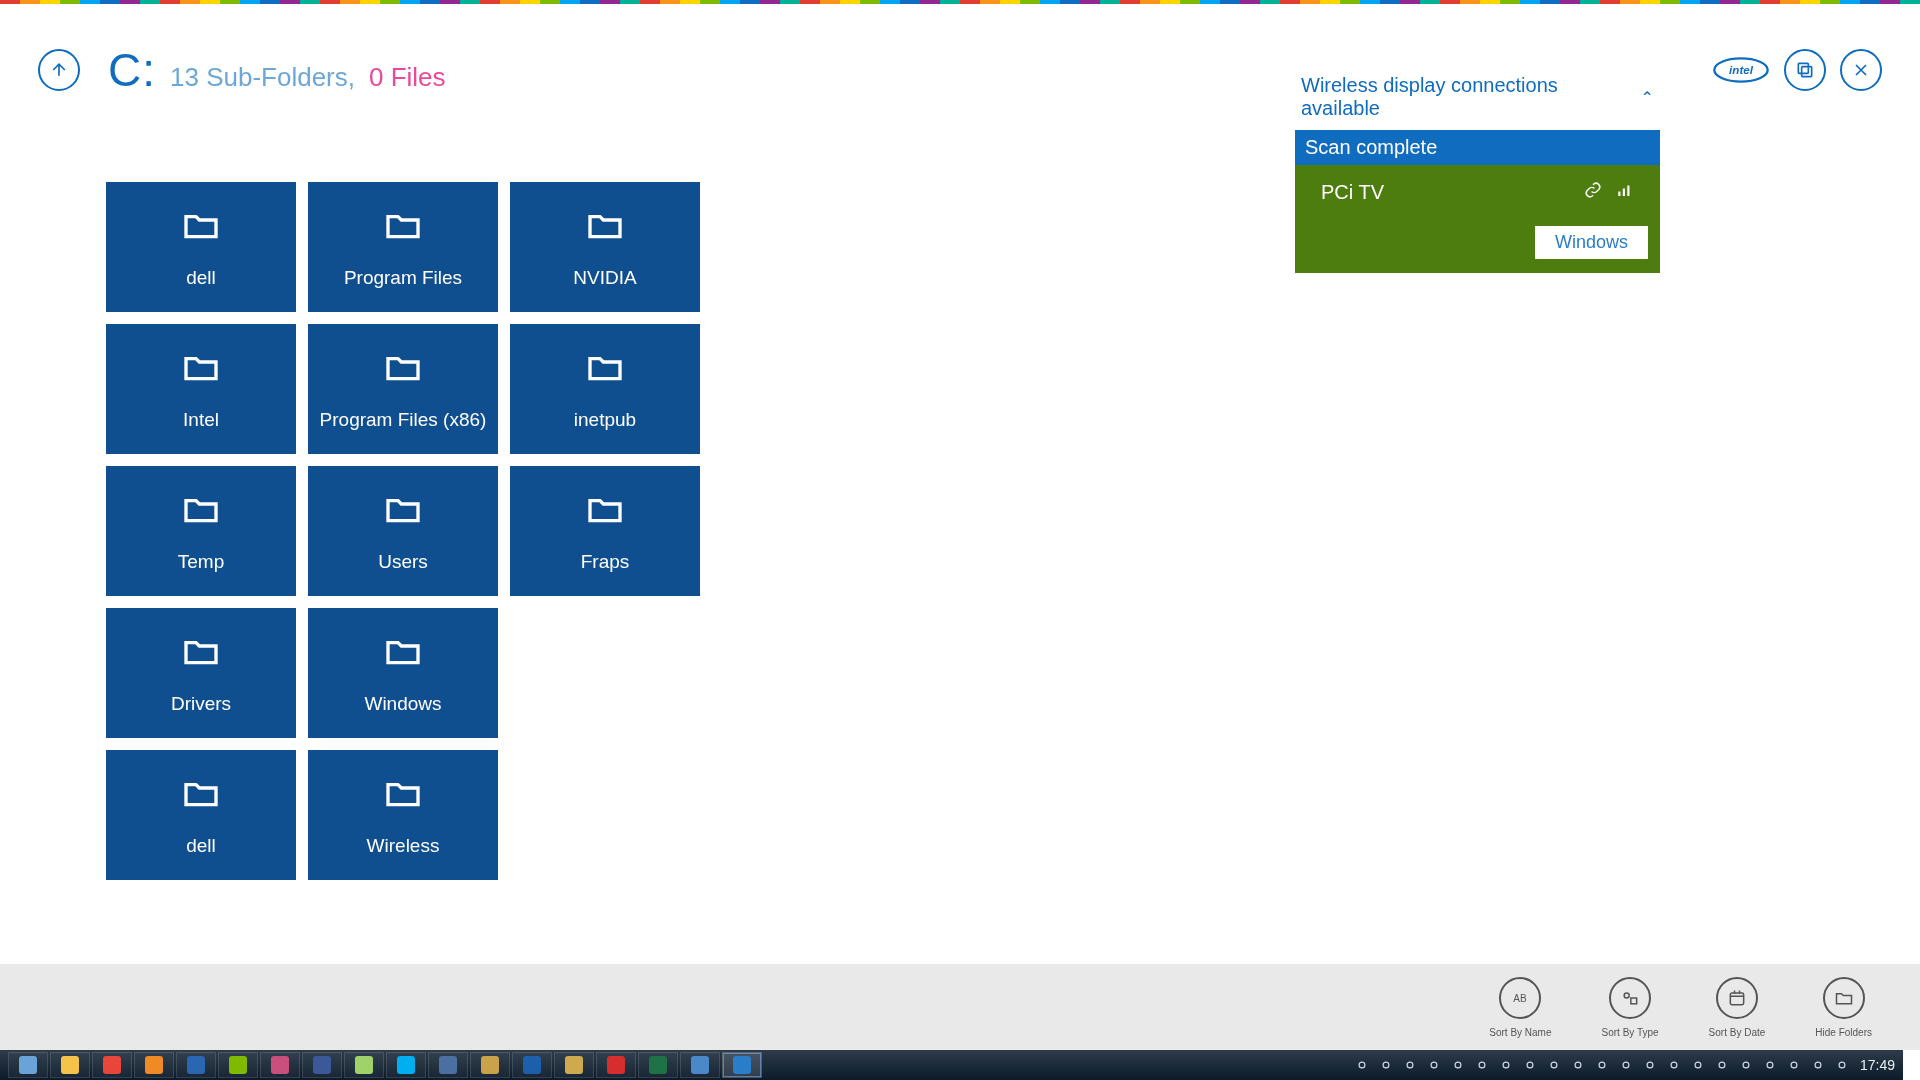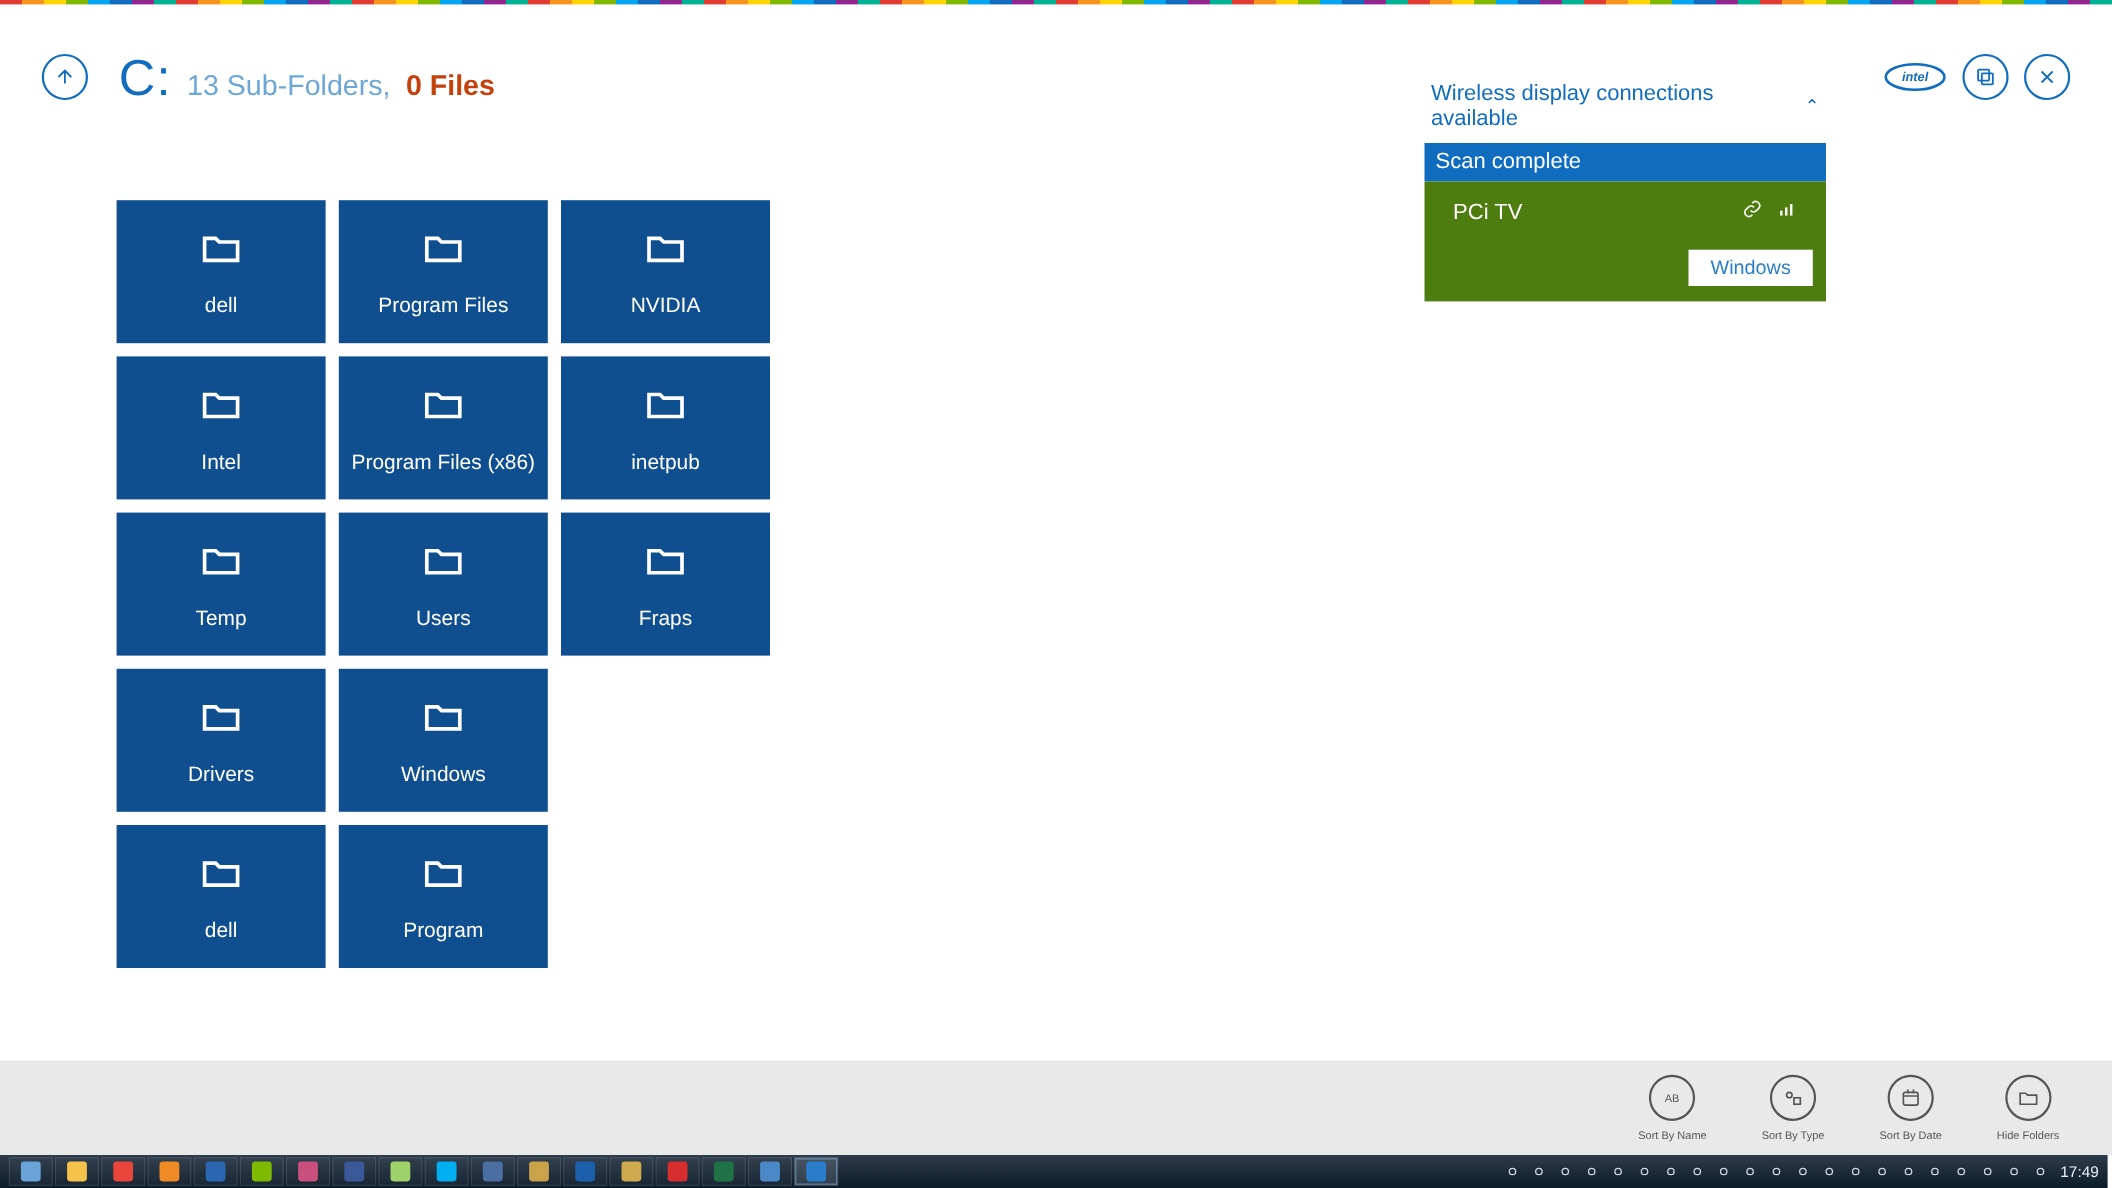--- a/index.html
+++ b/index.html
@@ -14,21 +14,21 @@
   
   .header { position: absolute; top: 40px; left: 0; right: 0; height: 60px;
     display:flex; align-items:center; padding: 0 38px; }
   .icon-btn { width: 42px; height: 42px; border: 2px solid #0f6cbf; border-radius: 50%;
     display:flex; align-items:center; justify-content:center; color:#0f6cbf; cursor:pointer;
     background:#fff; }
   .icon-btn svg { width: 20px; height: 20px; stroke: #0f6cbf; fill: none; stroke-width: 2; }
   .breadcrumb { margin-left: 28px; display:flex; align-items:baseline; gap: 14px; color:#0f6cbf; }
   .crumb-drive { font-size: 46px; font-weight: 300; letter-spacing: 1px; }
   .crumb-sub { font-size: 26px; color:#6da7d6; font-weight: 300; }
-  .crumb-files { font-size: 26px; color:#c2410c; font-weight: 700; }
+  .crumb-files { font-size: 26px; color:#ec4899; font-weight: 400; }
   .header-right { margin-left:auto; display:flex; align-items:center; gap: 14px; }
   .intel-logo { display:flex; align-items:center; }
   .intel-logo svg { width: 58px; height: 32px; }
 
   
   .widi-panel { position:absolute; top: 70px; right: 260px; width: 365px; color:#0f6cbf; }
   .widi-head { display:flex; align-items:center; justify-content:space-between; font-size:20px; padding: 4px 6px 10px; }
   .widi-head .chev { font-size: 16px; }
   .widi-status { background:#0f6cbf; color:#fff; font-size:20px; padding: 6px 10px; font-weight:300;}
   .widi-body { background:#4d7c0f; color:#fff; padding: 10px 12px 14px; }
@@ -53,21 +53,21 @@
     background:#e9e9e9; display:flex; align-items:center; justify-content:flex-end;
     gap: 50px; padding-right: 48px; padding-left: 15px; }
   .act { display:flex; flex-direction:column; align-items:center; gap:8px; cursor:pointer;
     color:#444; }
   .act .circ { width:42px; height:42px; border:2px solid #555; border-radius:50%;
     display:flex; align-items:center; justify-content:center; }
   .act .circ svg { width:20px; height:20px; stroke:#555; fill:none; stroke-width:1.8; }
   .act .albl { font-size: 10px; color:#555; }
 
   
-  .taskbar { position:absolute; bottom:0; left:0; right:4px; height:30px;
+  .taskbar { position:absolute; bottom:0; left:0; right:17px; height:30px;
     background: linear-gradient(#2d3b4a,#0c1b2a); display:flex; align-items:center;
     padding: 0 8px; gap: 2px; color:#cfd8e0; font-size:11px; }
   .tb-btn { width:40px; height:26px; display:flex; align-items:center; justify-content:center;
     border:1px solid rgba(255,255,255,.12); background:rgba(255,255,255,.04); cursor:pointer; }
   .tb-btn.active { background:rgba(255,255,255,.14); box-shadow:inset 0 0 0 1px rgba(130,190,255,.5); }
   .tb-sep { flex:1; }
   .tray { display:flex; align-items:center; gap: 8px; }
   .tray-ic { width:16px; height:16px; display:flex; align-items:center; justify-content:center;
     color:#cfd8e0; cursor:pointer; }
   .clock { margin-left: 8px; font-size:14px; color:#e8eef4; }
@@ -210,21 +210,21 @@
     <div class="tile">
       <span class="ficon"><svg viewBox="0 0 24 24">
           <path d="M3 7h6l2 2h10v10H3z"></path>
         </svg></span>
       <span class="flabel">dell</span>
     </div>
     <div class="tile">
       <span class="ficon"><svg viewBox="0 0 24 24">
           <path d="M3 7h6l2 2h10v10H3z"></path>
         </svg></span>
-      <span class="flabel">Program</span>
+      <span class="flabel">Wireless</span>
     </div>
   </div>
 
 <div class="actionbar">
   <div class="act">
     <span class="circ">
         <svg viewBox="0 0 24 24">
           <text x="12" y="17" text-anchor="middle" font-size="12" fill="#555" stroke="none">AB</text>
         </svg>
       </span>

